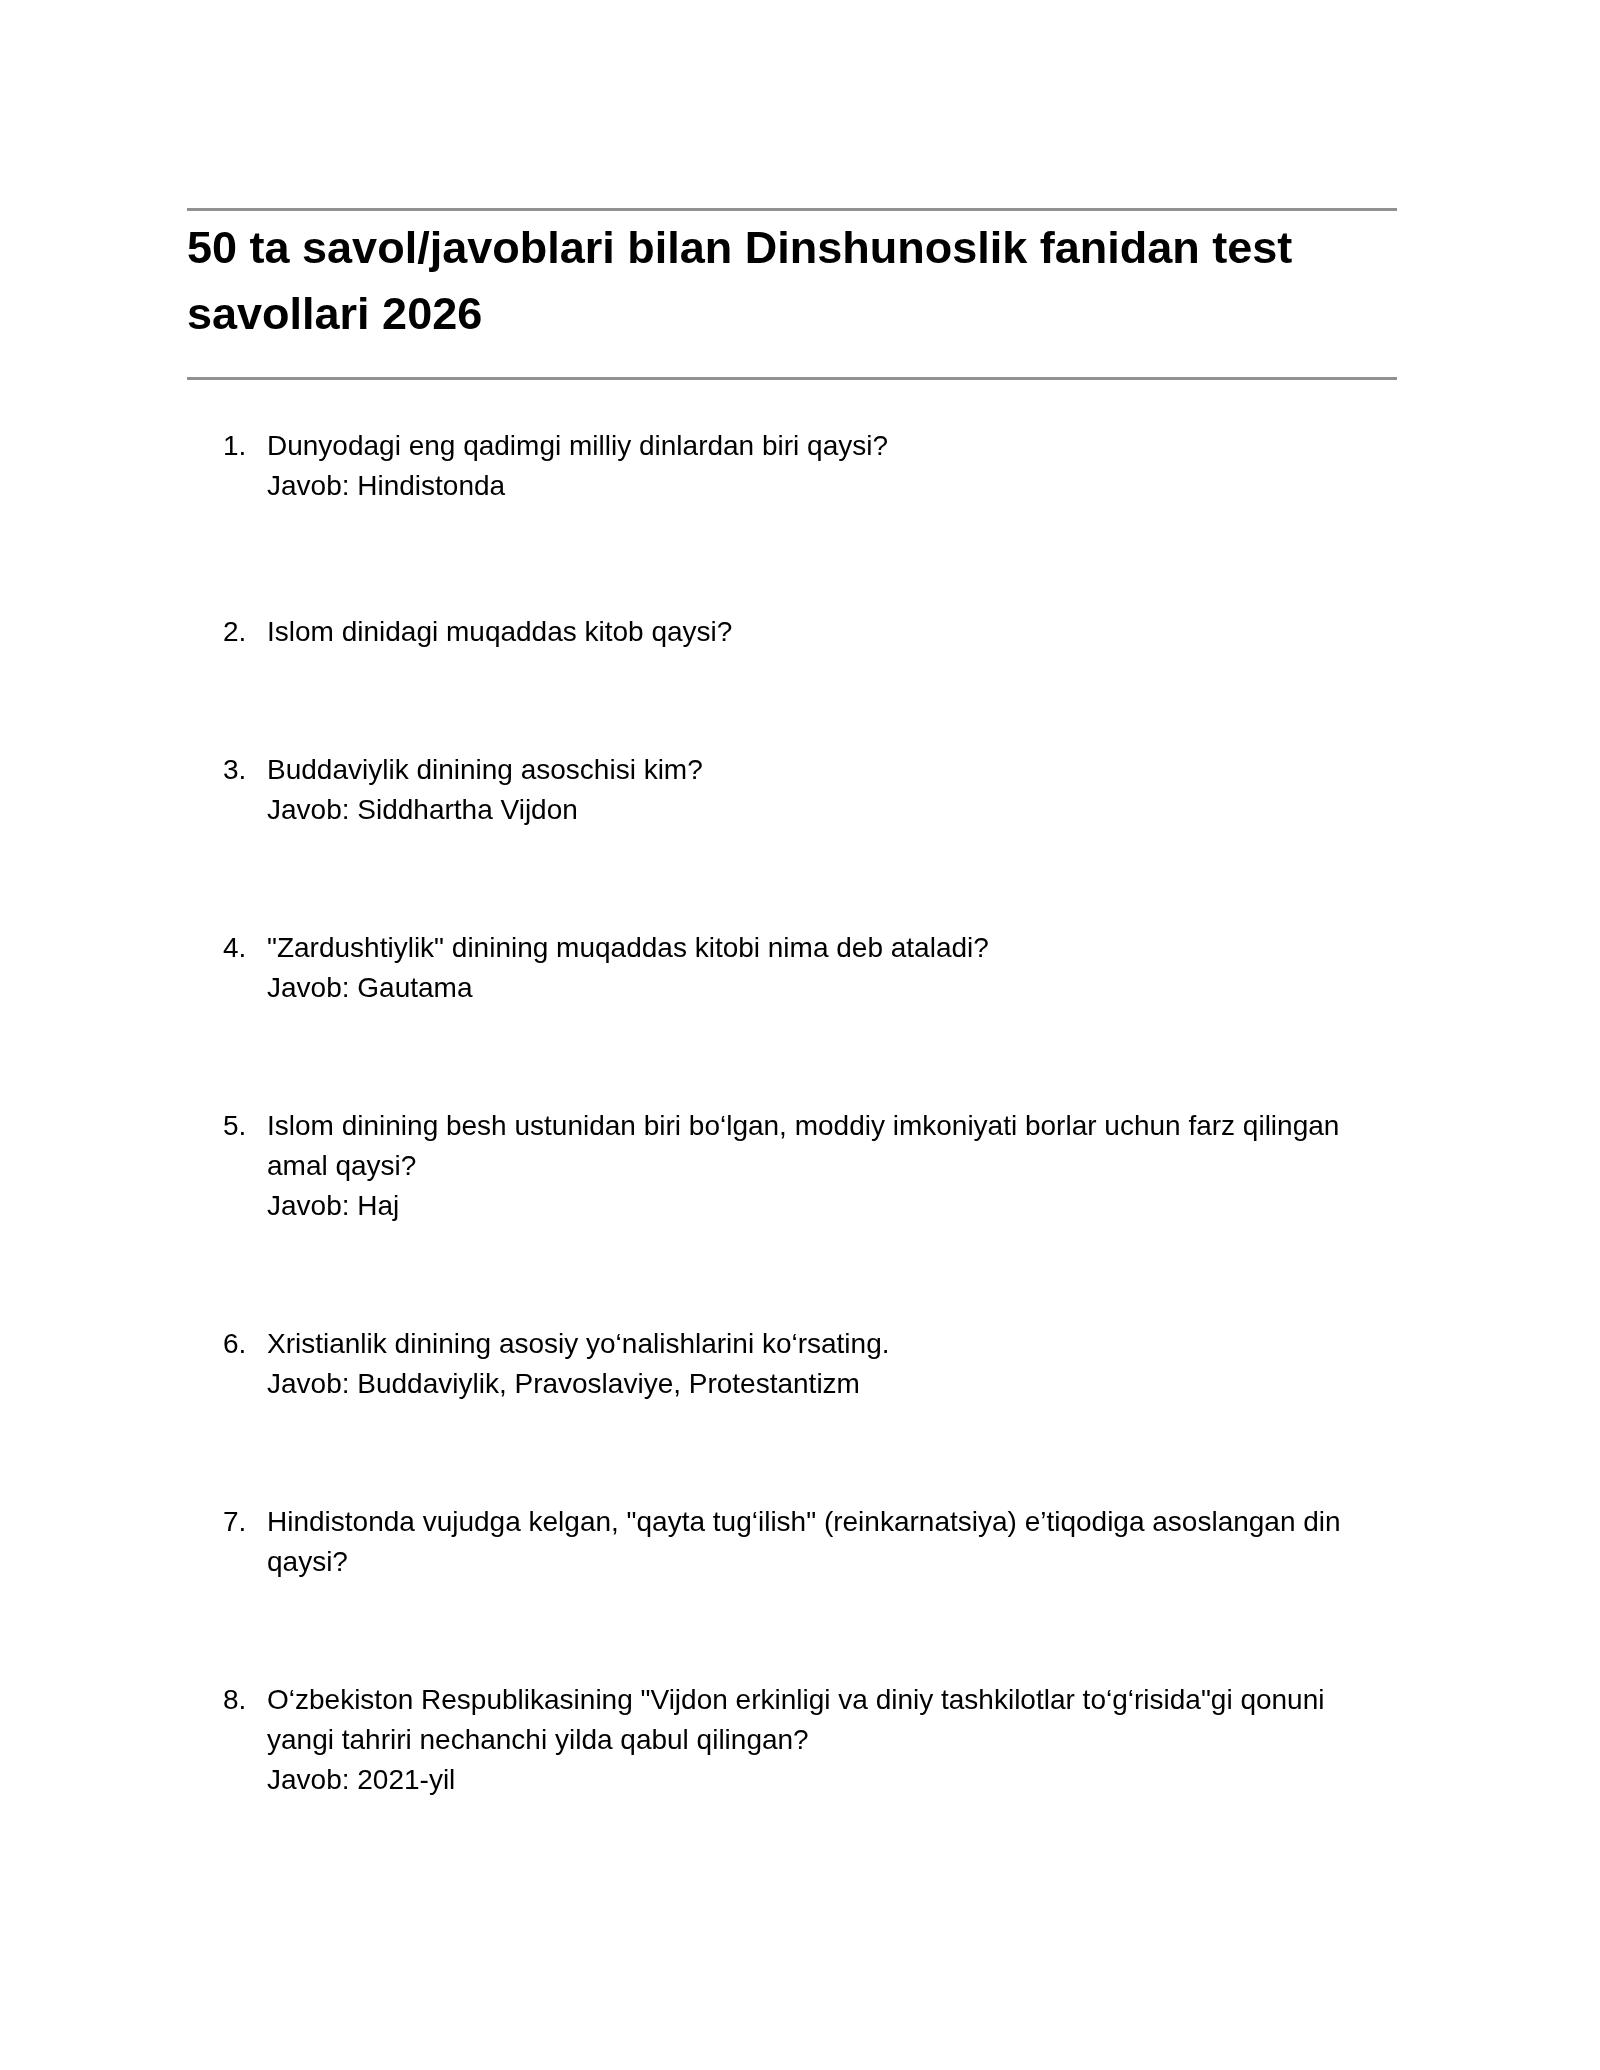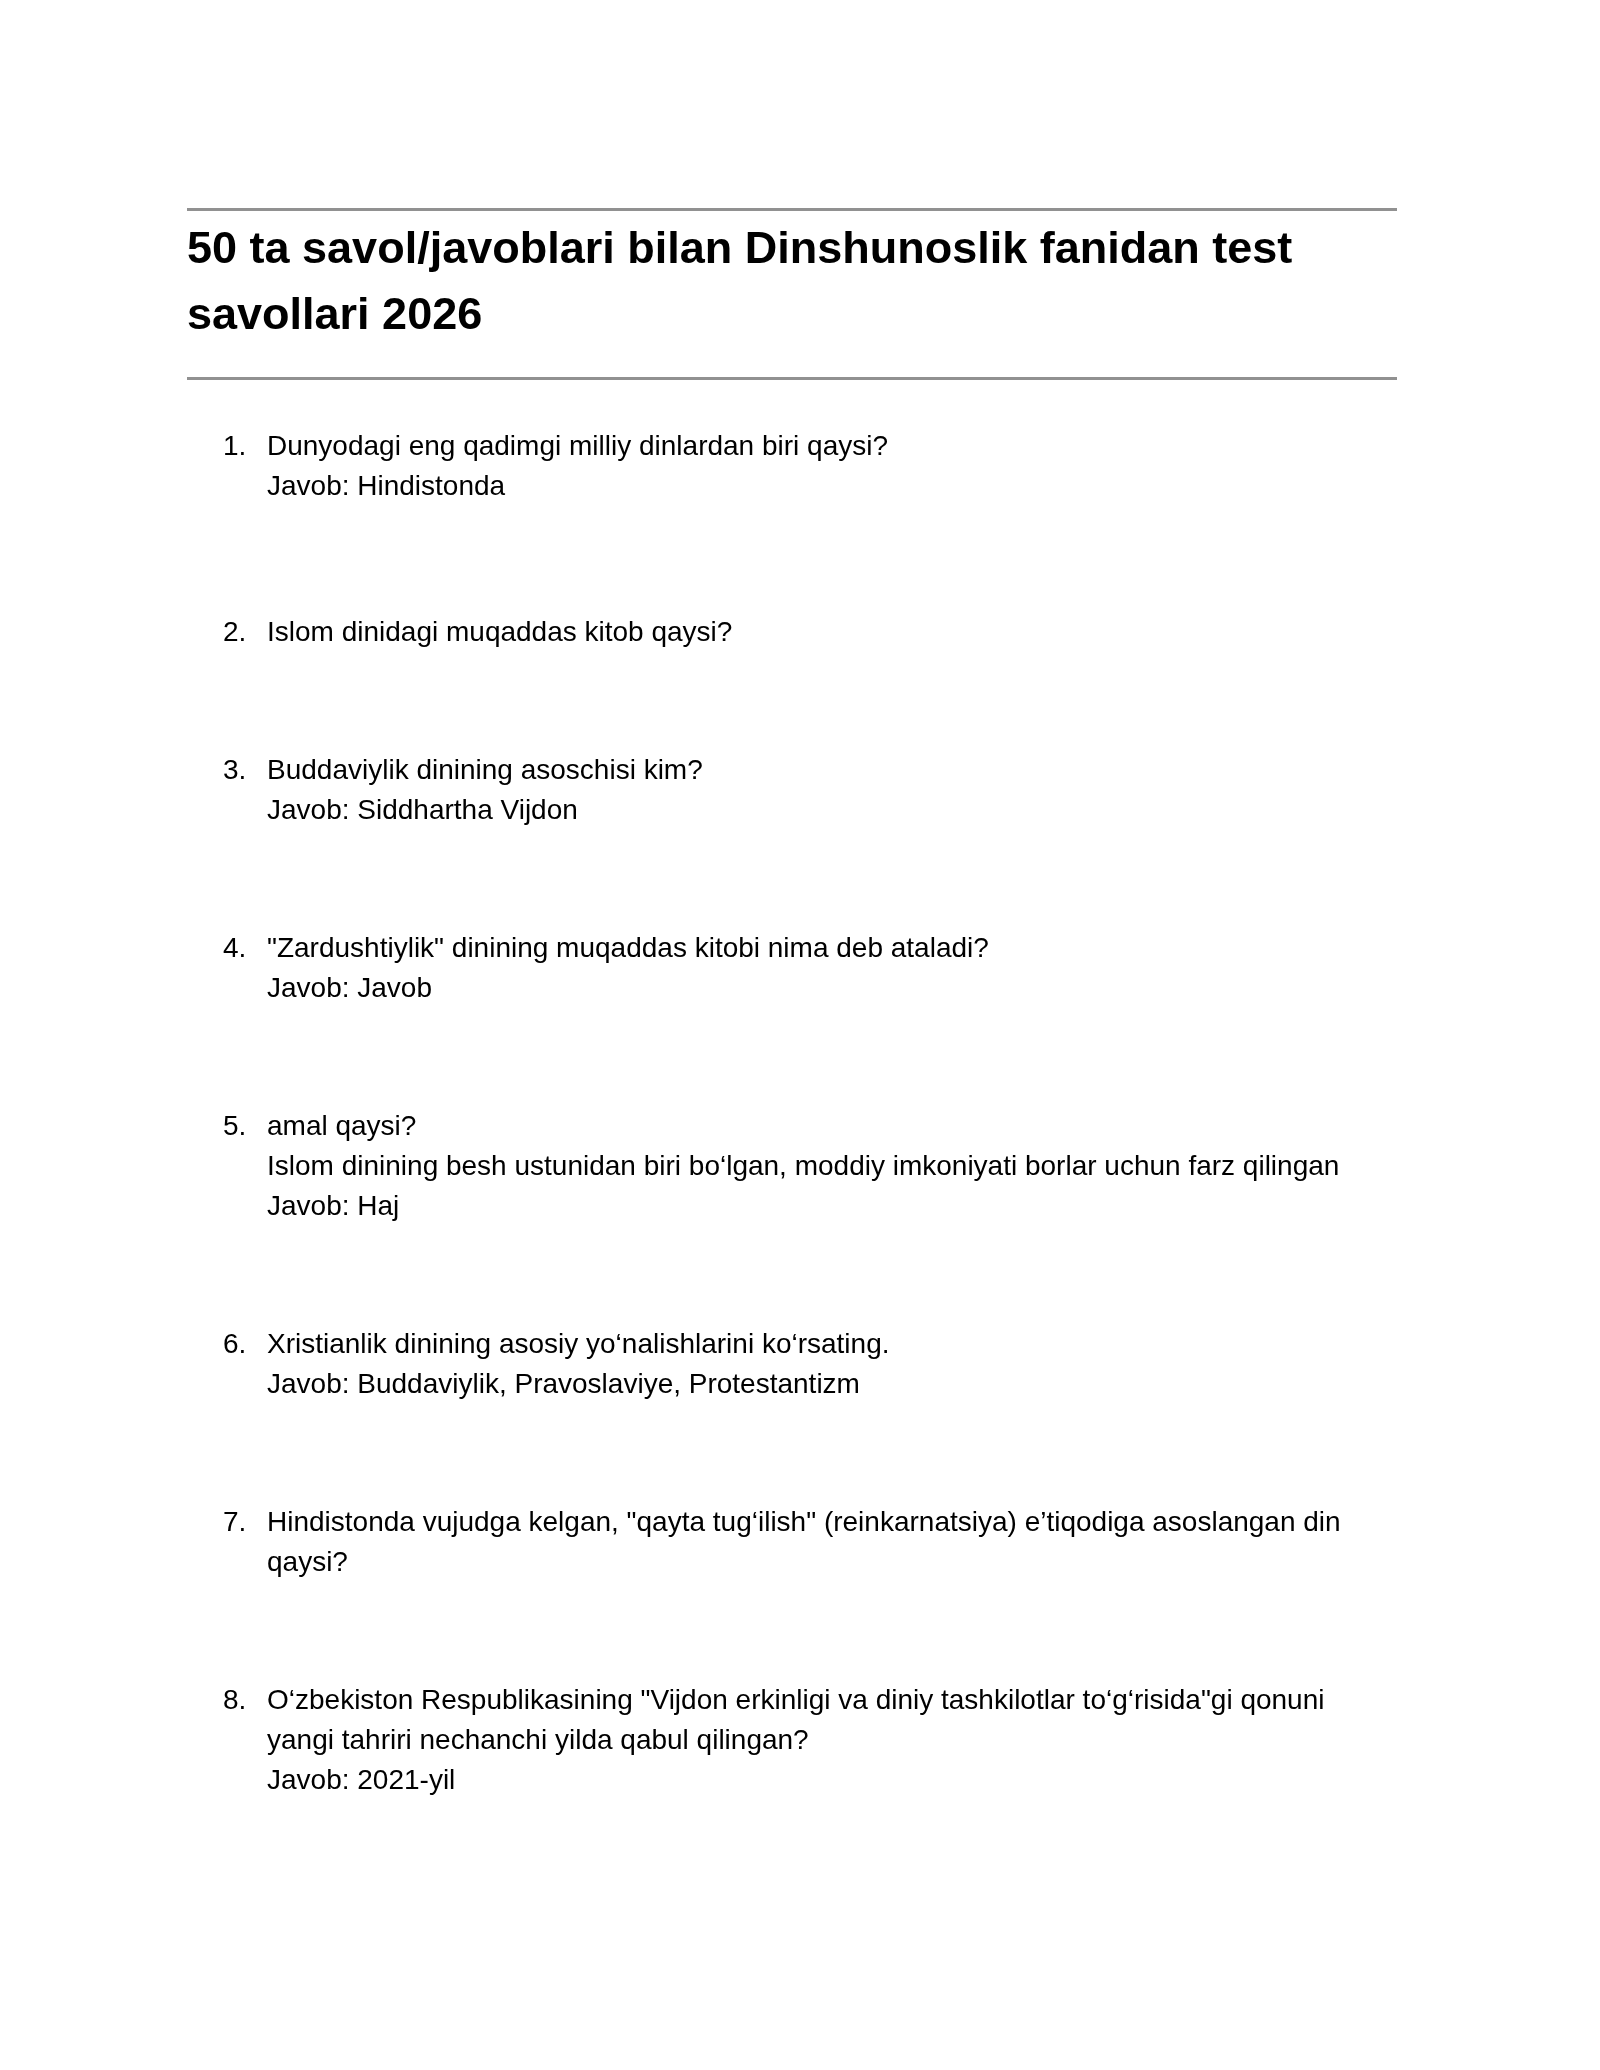--- a/index.html
+++ b/index.html
@@ -93,29 +93,29 @@
       <div class="qa">
         <div class="qline">Buddaviylik dinining asoschisi kim?</div>
         <div class="aline"><span class="alabel">Javob:</span> <span>Siddhartha Vijdon</span></div>
       </div>
     </li>
 
     <li class="qitem">
       <span class="qnum">4.</span>
       <div class="qa">
         <div class="qline">"Zardushtiylik" dinining muqaddas kitobi nima deb ataladi?</div>
-        <div class="aline"><span class="alabel">Javob:</span> <span>Javob</span></div>
+        <div class="aline"><span class="alabel">Javob:</span> <span>Gautama</span></div>
       </div>
     </li>
 
     <li class="qitem">
       <span class="qnum">5.</span>
       <div class="qa">
+        <div class="qline">Islom dinining besh ustunidan biri bo‘lgan, moddiy imkoniyati borlar uchun farz qilingan</div>
         <div class="qline">amal qaysi?</div>
-        <div class="qline">Islom dinining besh ustunidan biri bo‘lgan, moddiy imkoniyati borlar uchun farz qilingan</div>
         <div class="aline"><span class="alabel">Javob:</span> <span>Haj</span></div>
       </div>
     </li>
 
     <li class="qitem">
       <span class="qnum">6.</span>
       <div class="qa">
         <div class="qline">Xristianlik dinining asosiy yo‘nalishlarini ko‘rsating.</div>
         <div class="aline"><span class="alabel">Javob:</span> <span>Buddaviylik, Pravoslaviye, Protestantizm</span></div>
       </div>

